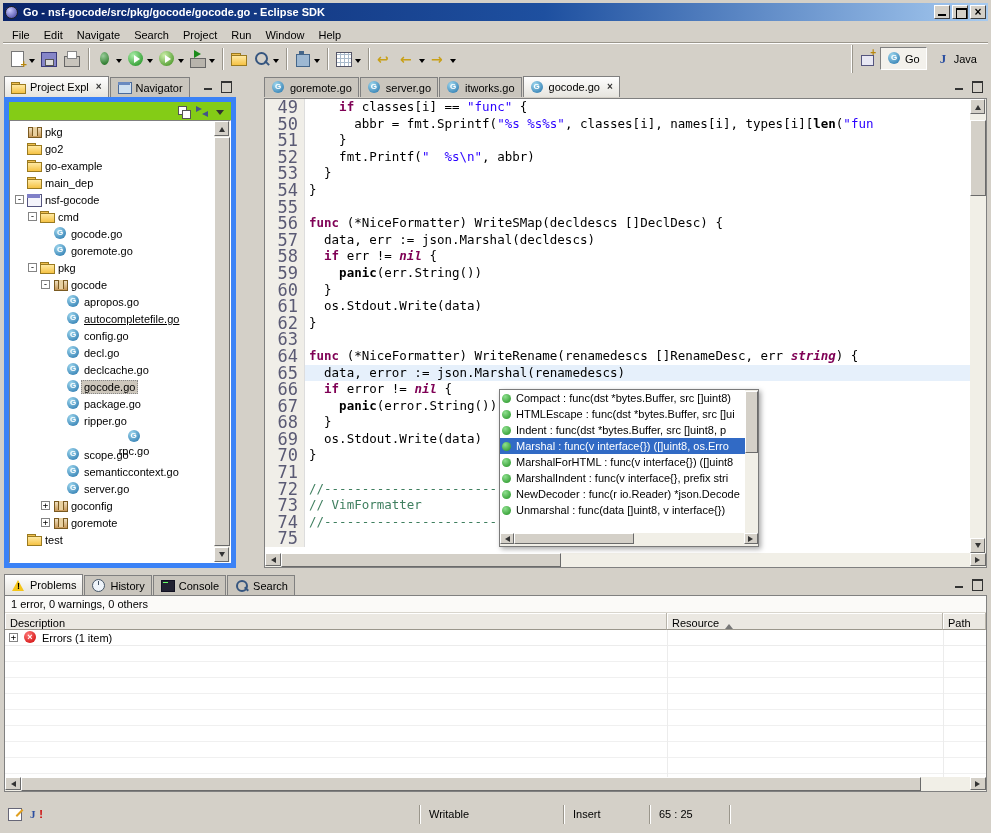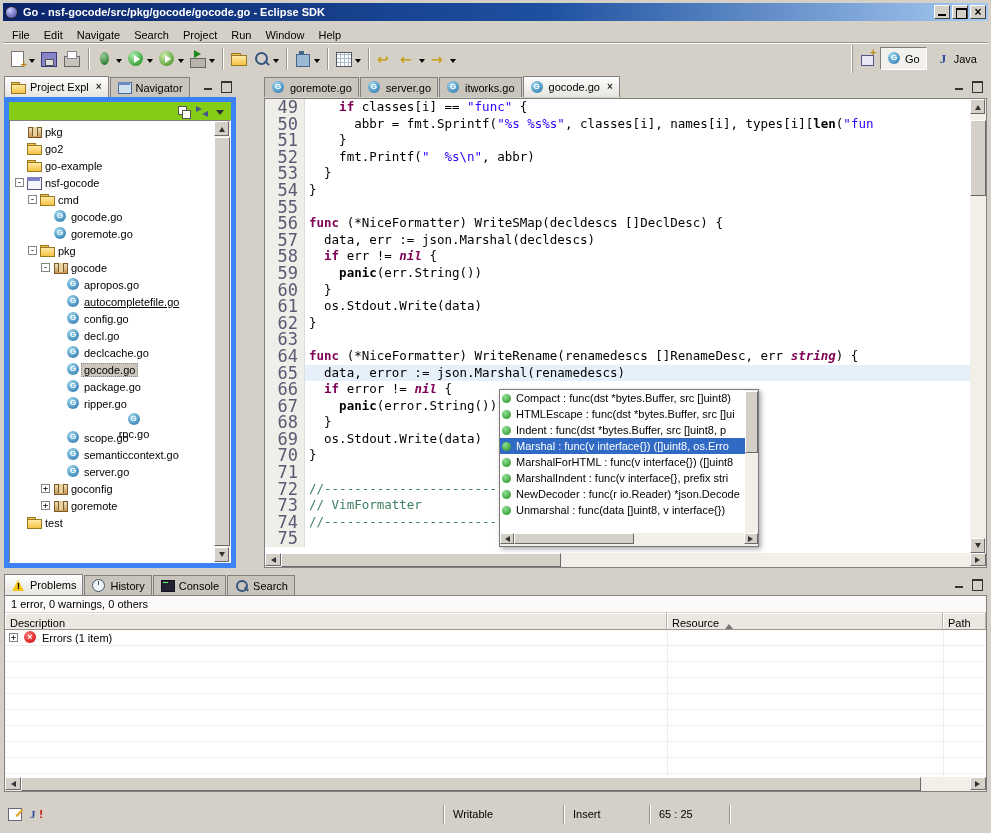--- a/index.html
+++ b/index.html
@@ -161,21 +161,21 @@
 
 
 .statusbar{position:absolute;left:4px;top:801px;width:983px;height:26px;display:flex;align-items:center}
 .sic{width:18px;height:16px;position:relative;margin-left:3px}
 .sic.s1::before{content:"";position:absolute;left:1px;top:2px;width:12px;height:11px;background:#fff;border:1px solid #667}
 .sic.s1::after{content:"";position:absolute;left:8px;top:6px;width:9px;height:2px;background:#e0a020;transform:rotate(-45deg)}
 .sic.s2::before{content:"J";position:absolute;left:2px;top:1px;color:#2b4ea0;font:bold 11px/14px "Liberation Serif",serif}
 .sic.s2::after{content:"!";position:absolute;right:3px;top:1px;color:#cc0000;font:bold 11px/14px "Liberation Sans",sans-serif}
 .sspacer{flex:1}
 .sfield{height:19px;display:flex;align-items:center;padding:0 9px;border-left:1px solid #9a968c;box-shadow:inset 1px 0 0 #fff;white-space:nowrap}
-.w120{width:120px}.w86{width:86px}.w80{width:80px}
+.w120{width:144px}.w86{width:86px}.w80{width:80px}
 .send{width:258px}
 </style>
 </head>
 <body>
 
 <div class="titlebar">
   <span class="app-icon"></span>
   <span class="title">Go - nsf-gocode/src/pkg/gocode/gocode.go - Eclipse SDK</span>
   <span style="display:flex">
       <span class="winbtn wb-minimize"></span>
@@ -300,20 +300,25 @@
           </div>
           <div class="trow" style="padding-left: 5px;">
             <span class="exp-sp"></span>
             <span class="fi folder"></span>
             <span class="tlabel">go2</span>
           </div>
           <div class="trow" style="padding-left: 5px;">
             <span class="exp-sp"></span>
             <span class="fi folder"></span>
             <span class="tlabel">go-example</span>
+          </div>
+          <div class="trow" style="padding-left: 5px;">
+            <span class="exp-sp"></span>
+            <span class="fi folder"></span>
+            <span class="tlabel">main_dep</span>
           </div>
           <div class="trow" style="padding-left: 5px;">
             <span class="expander">-</span>
             <span class="fi project"></span>
             <span class="tlabel">nsf-gocode</span>
           </div>
           <div class="trow" style="padding-left: 18px;">
             <span class="expander">-</span>
             <span class="fi folder"></span>
             <span class="tlabel">cmd</span>

